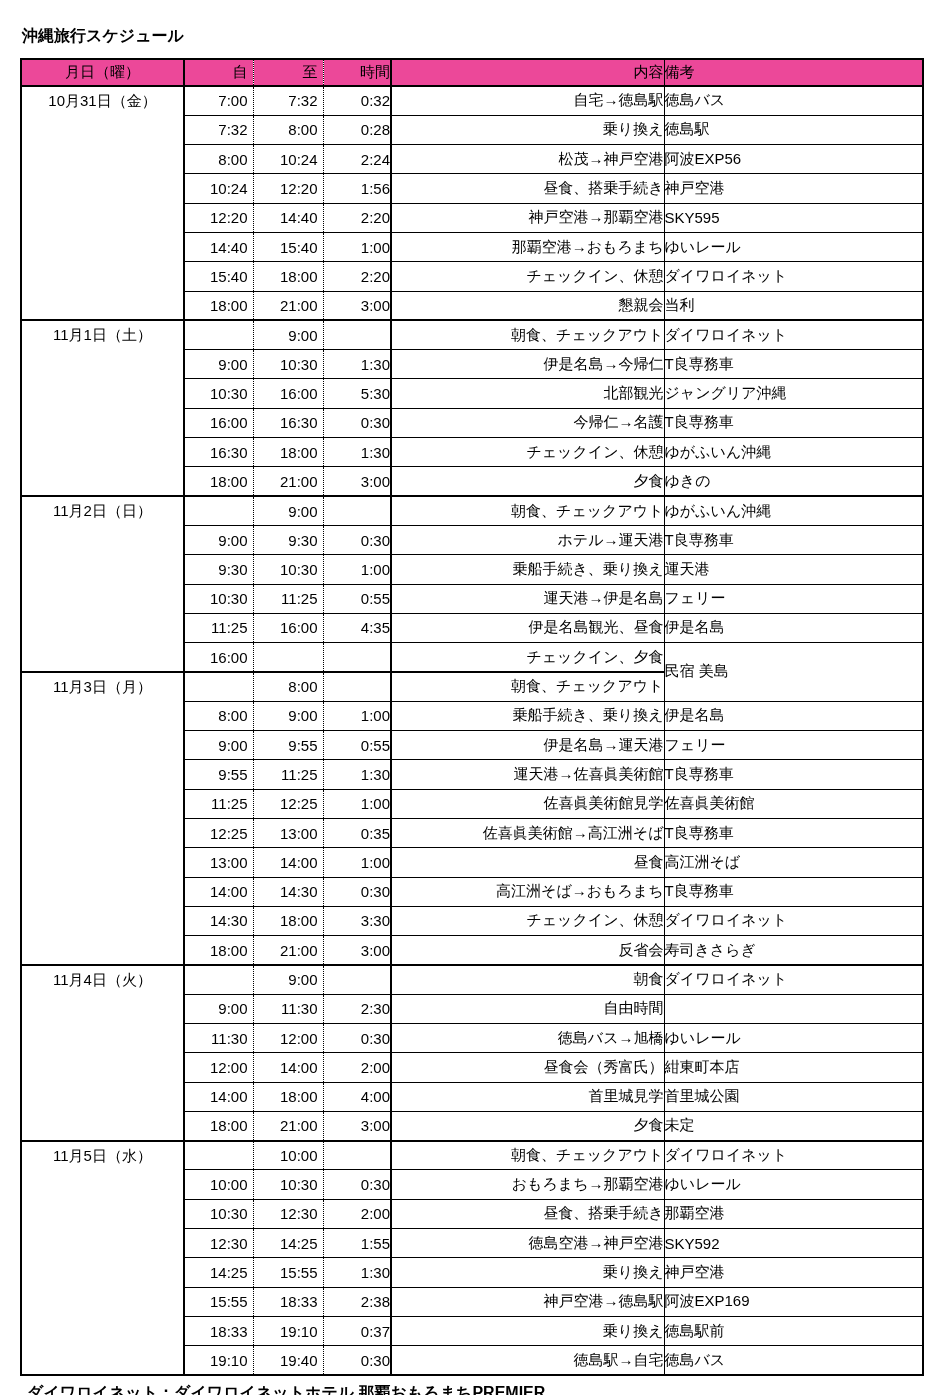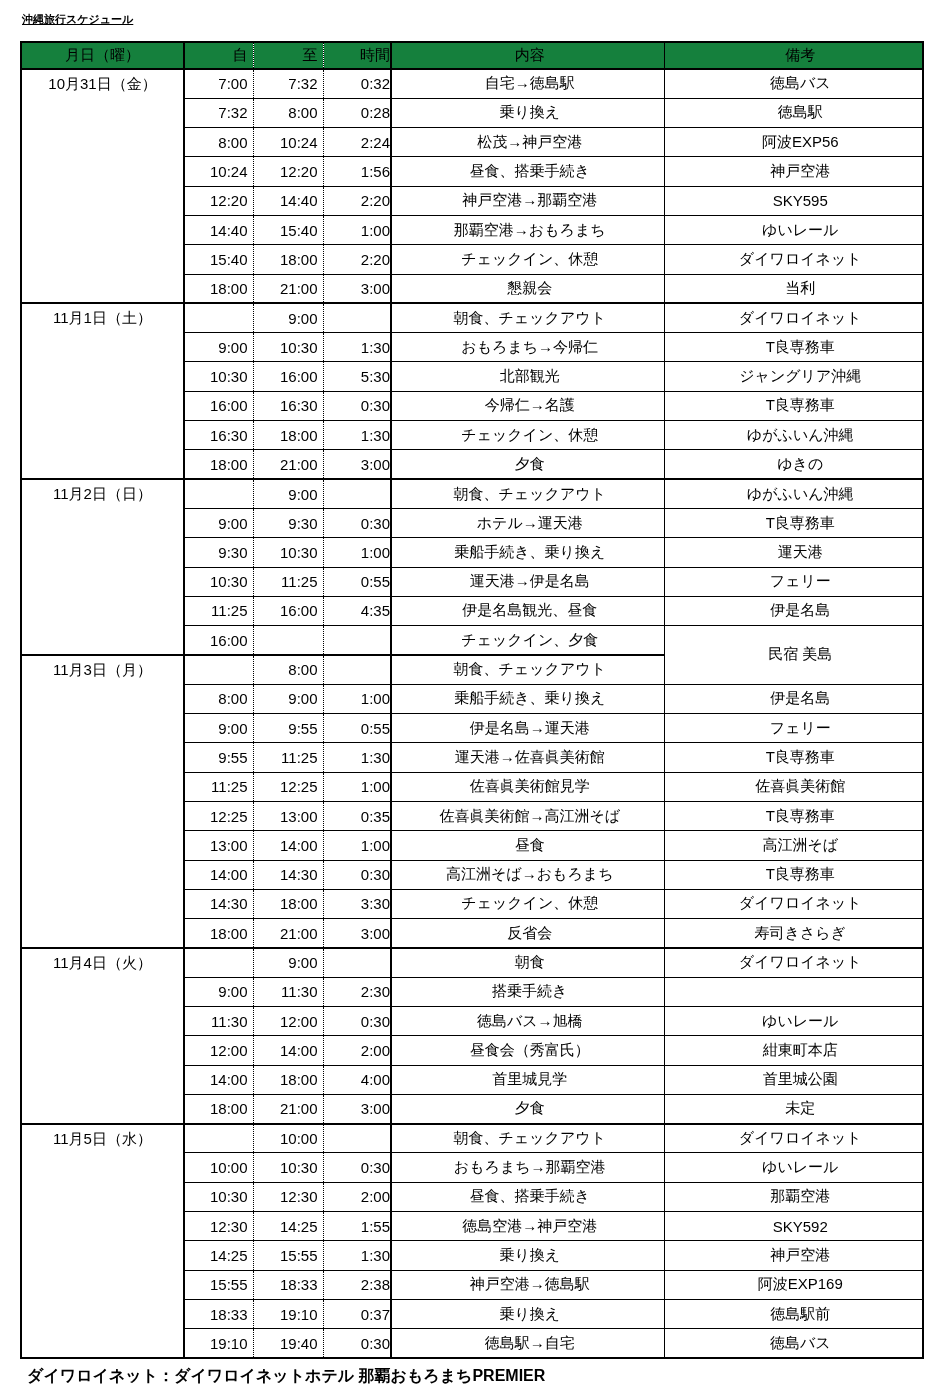--- a/index.html
+++ b/index.html
@@ -8,42 +8,41 @@
     background: #ffffff;
   }
   body {
     width: 926px;
     height: 1395px;
     font-family: "Liberation Sans", "DejaVu Sans", sans-serif;
     color: #000000;
     overflow: hidden;
   }
   .title {
-    margin: 9px 0 0 22px;
-    font-size: 11px;
+    margin: 26px 0 0 22px;
+    font-size: 16px;
     font-weight: bold;
     line-height: 20px;
-    text-decoration: underline;
   }
   table.schedule {
     border-collapse: collapse;
     table-layout: fixed;
     margin: 12px 0 0 20px;
     border: 2px solid #000000;
   }
   th, td {
     font-size: 15px;
     font-weight: normal;
     overflow: hidden;
     white-space: nowrap;
     padding: 0;
     box-sizing: border-box;
   }
   thead th {
-    background: #15803d;
+    background: #ec4899;
     border-bottom: 2px solid #000000;
     text-align: center;
     height: 27px;
     vertical-align: middle;
   }
   tbody td {
     height: 29.3px;
     vertical-align: middle;
     border-top: 1px solid #000000;
   }
@@ -63,26 +62,26 @@
     border-right: 1px dotted #000000;
     text-align: right;
     padding-right: 5px;
   }
   .c-dur {
     border-right: 2px solid #000000;
     text-align: right;
   }
   .c-desc {
     border-right: 1.5px solid #000000;
-    text-align: center;
+    text-align: right;
     padding-left: 4px;
   }
   .c-note {
-    text-align: center;
-    padding-left: 14px;
+    text-align: left;
+    padding-left: 0;
   }
   .footer {
     margin: 7px 0 0 27px;
     font-size: 16px;
     line-height: 20px;
     font-weight: bold;
   }
 </style>
 </head>
 <body>
@@ -171,21 +170,21 @@
         <td class="c-from"></td>
         <td class="c-to">9:00</td>
         <td class="c-dur"></td>
         <td class="c-desc">朝食、チェックアウト</td>
         <td class="c-note">ダイワロイネット</td>
       </tr>
       <tr>
         <td class="c-from">9:00</td>
         <td class="c-to">10:30</td>
         <td class="c-dur">1:30</td>
-        <td class="c-desc">おもろまち→今帰仁</td>
+        <td class="c-desc">伊是名島→今帰仁</td>
         <td class="c-note">T良専務車</td>
       </tr>
       <tr>
         <td class="c-from">10:30</td>
         <td class="c-to">16:00</td>
         <td class="c-dur">5:30</td>
         <td class="c-desc">北部観光</td>
         <td class="c-note">ジャングリア沖縄</td>
       </tr>
       <tr>
@@ -327,21 +326,21 @@
         <td class="c-from"></td>
         <td class="c-to">9:00</td>
         <td class="c-dur"></td>
         <td class="c-desc">朝食</td>
         <td class="c-note">ダイワロイネット</td>
       </tr>
       <tr>
         <td class="c-from">9:00</td>
         <td class="c-to">11:30</td>
         <td class="c-dur">2:30</td>
-        <td class="c-desc">搭乗手続き</td>
+        <td class="c-desc">自由時間</td>
         <td class="c-note"></td>
       </tr>
       <tr>
         <td class="c-from">11:30</td>
         <td class="c-to">12:00</td>
         <td class="c-dur">0:30</td>
         <td class="c-desc">徳島バス→旭橋</td>
         <td class="c-note">ゆいレール</td>
       </tr>
       <tr>

